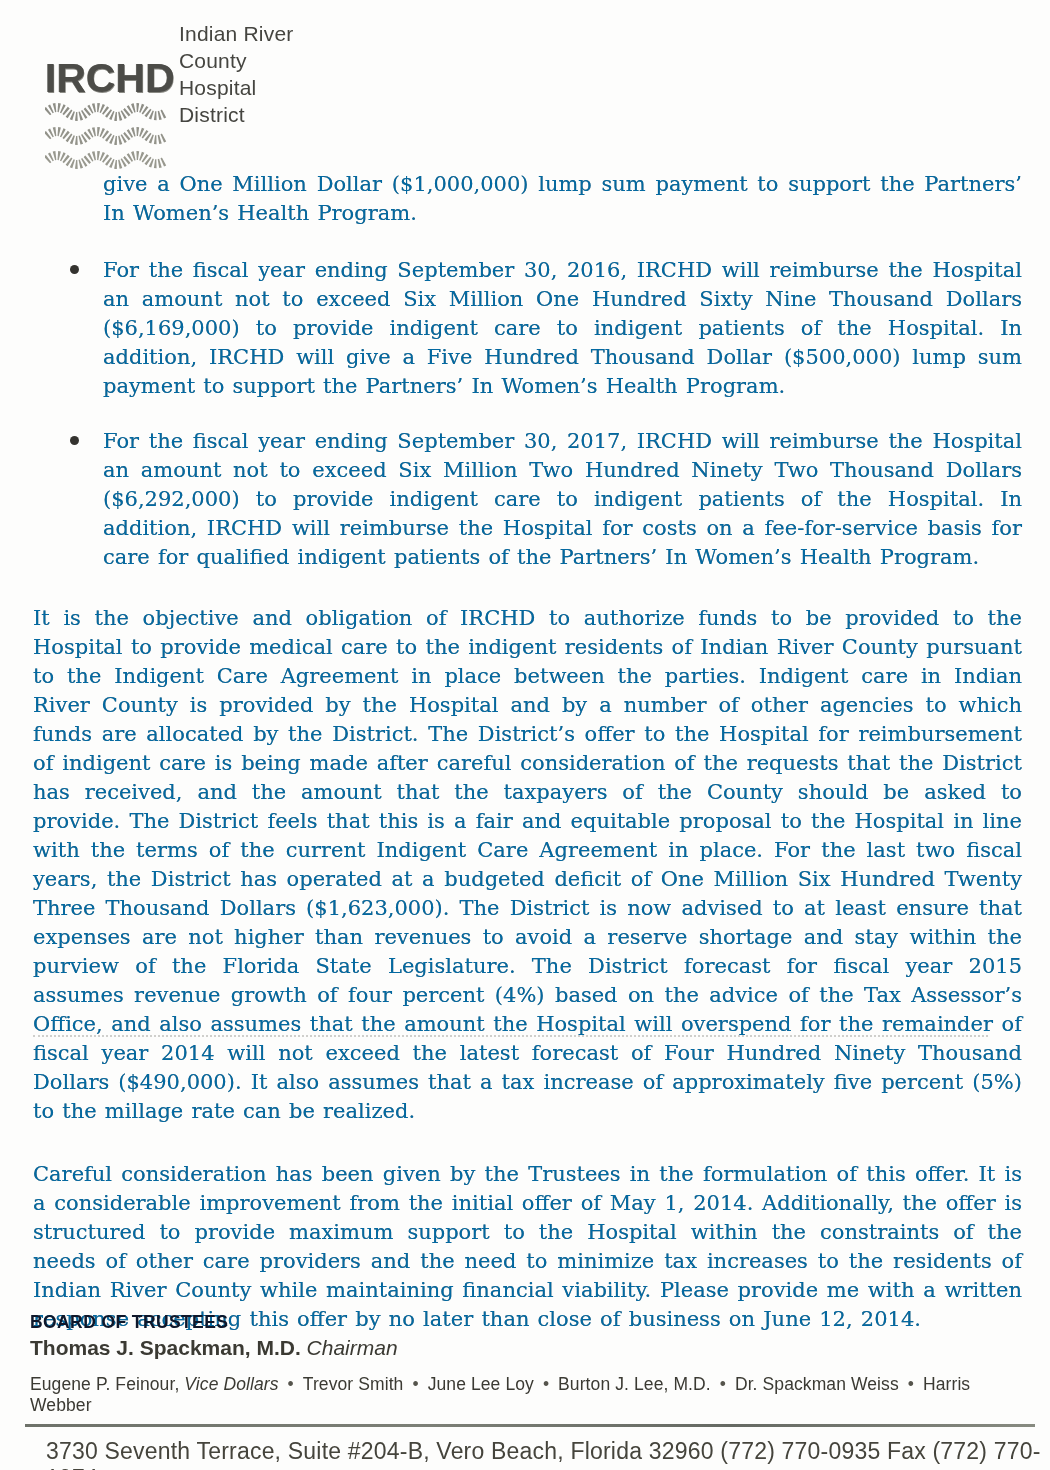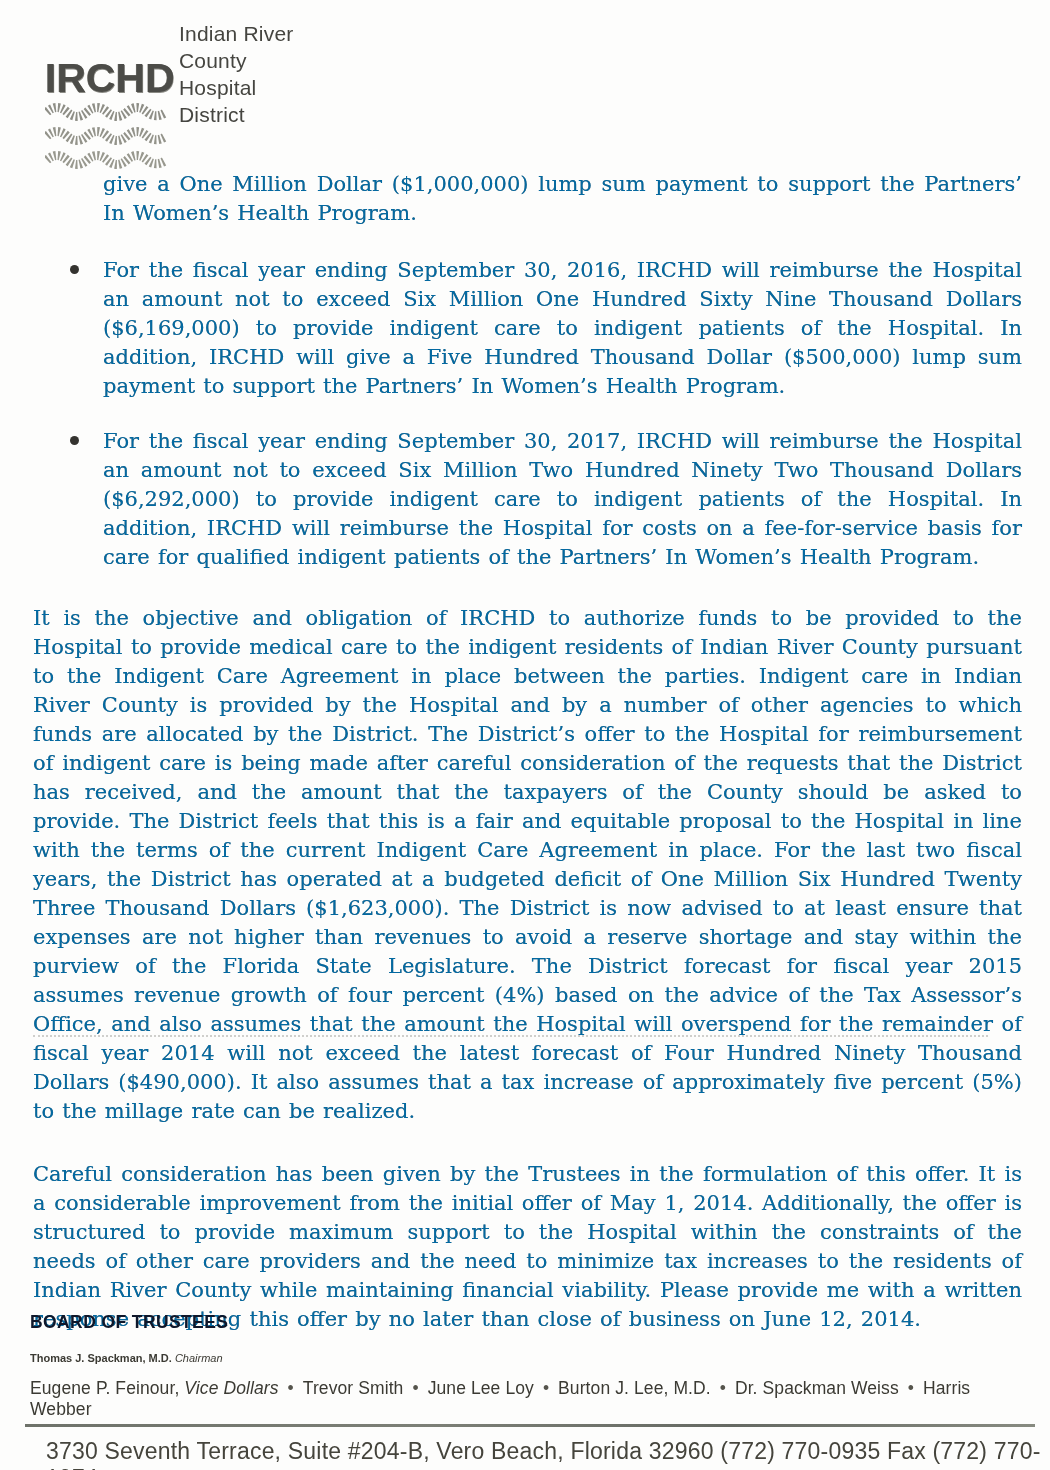--- a/index.html
+++ b/index.html
@@ -67,21 +67,21 @@
   
   .footer {
     position: absolute; left: 30px; right: 20px; top: 1312px;
     font-family: "Liberation Sans", sans-serif;
     color: #3b3a33;
   }
   .board-heading {
     font-size: 17.5px; font-weight: 700; letter-spacing: 0.4px;
     color: #0f172a;
   }
-  .chairman-line { margin-top: 19px; font-size: 11px; font-weight: 600; }
+  .chairman-line { margin-top: 3px; font-size: 21px; font-weight: 600; }
   .chairman-line .it { font-weight: 400; font-style: italic; }
   .trustees-line { margin-top: 14px; font-size: 17.5px; font-weight: 400; letter-spacing: 0.1px; }
   .trustees-line .it { font-style: italic; }
   .trustees-line .sep { color: #55544c; padding: 0 4px; }
 
   .rule {
     position: absolute; left: 25px; top: 1424px; width: 1010px; height: 3px;
     background: linear-gradient(to right, #4a4f45 0%, #5c6055 40%, #3f443c 70%, #6a6e62 100%);
     opacity: 0.8;
   }

